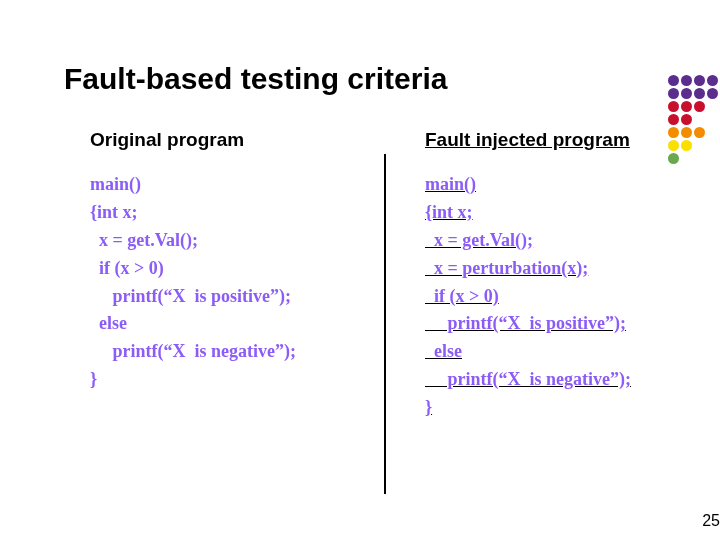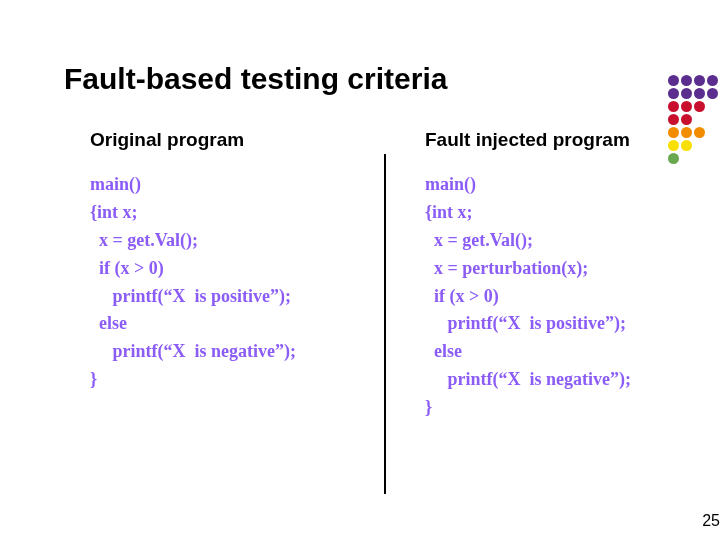--- a/index.html
+++ b/index.html
@@ -34,20 +34,21 @@
       display: flex;
       gap: 0;
       position: relative;
     }
     .column {
       flex: 1;
       padding: 0 10px 0 4px;
     }
     .column-right {
       padding-left: 16px;
+      text-decoration: underline;
     }
     .col-header {
       font-size: 19px;
       font-weight: bold;
       color: #000;
       margin-bottom: 20px;
     }
     .code {
       font-size: 18px;
       line-height: 1.55;

